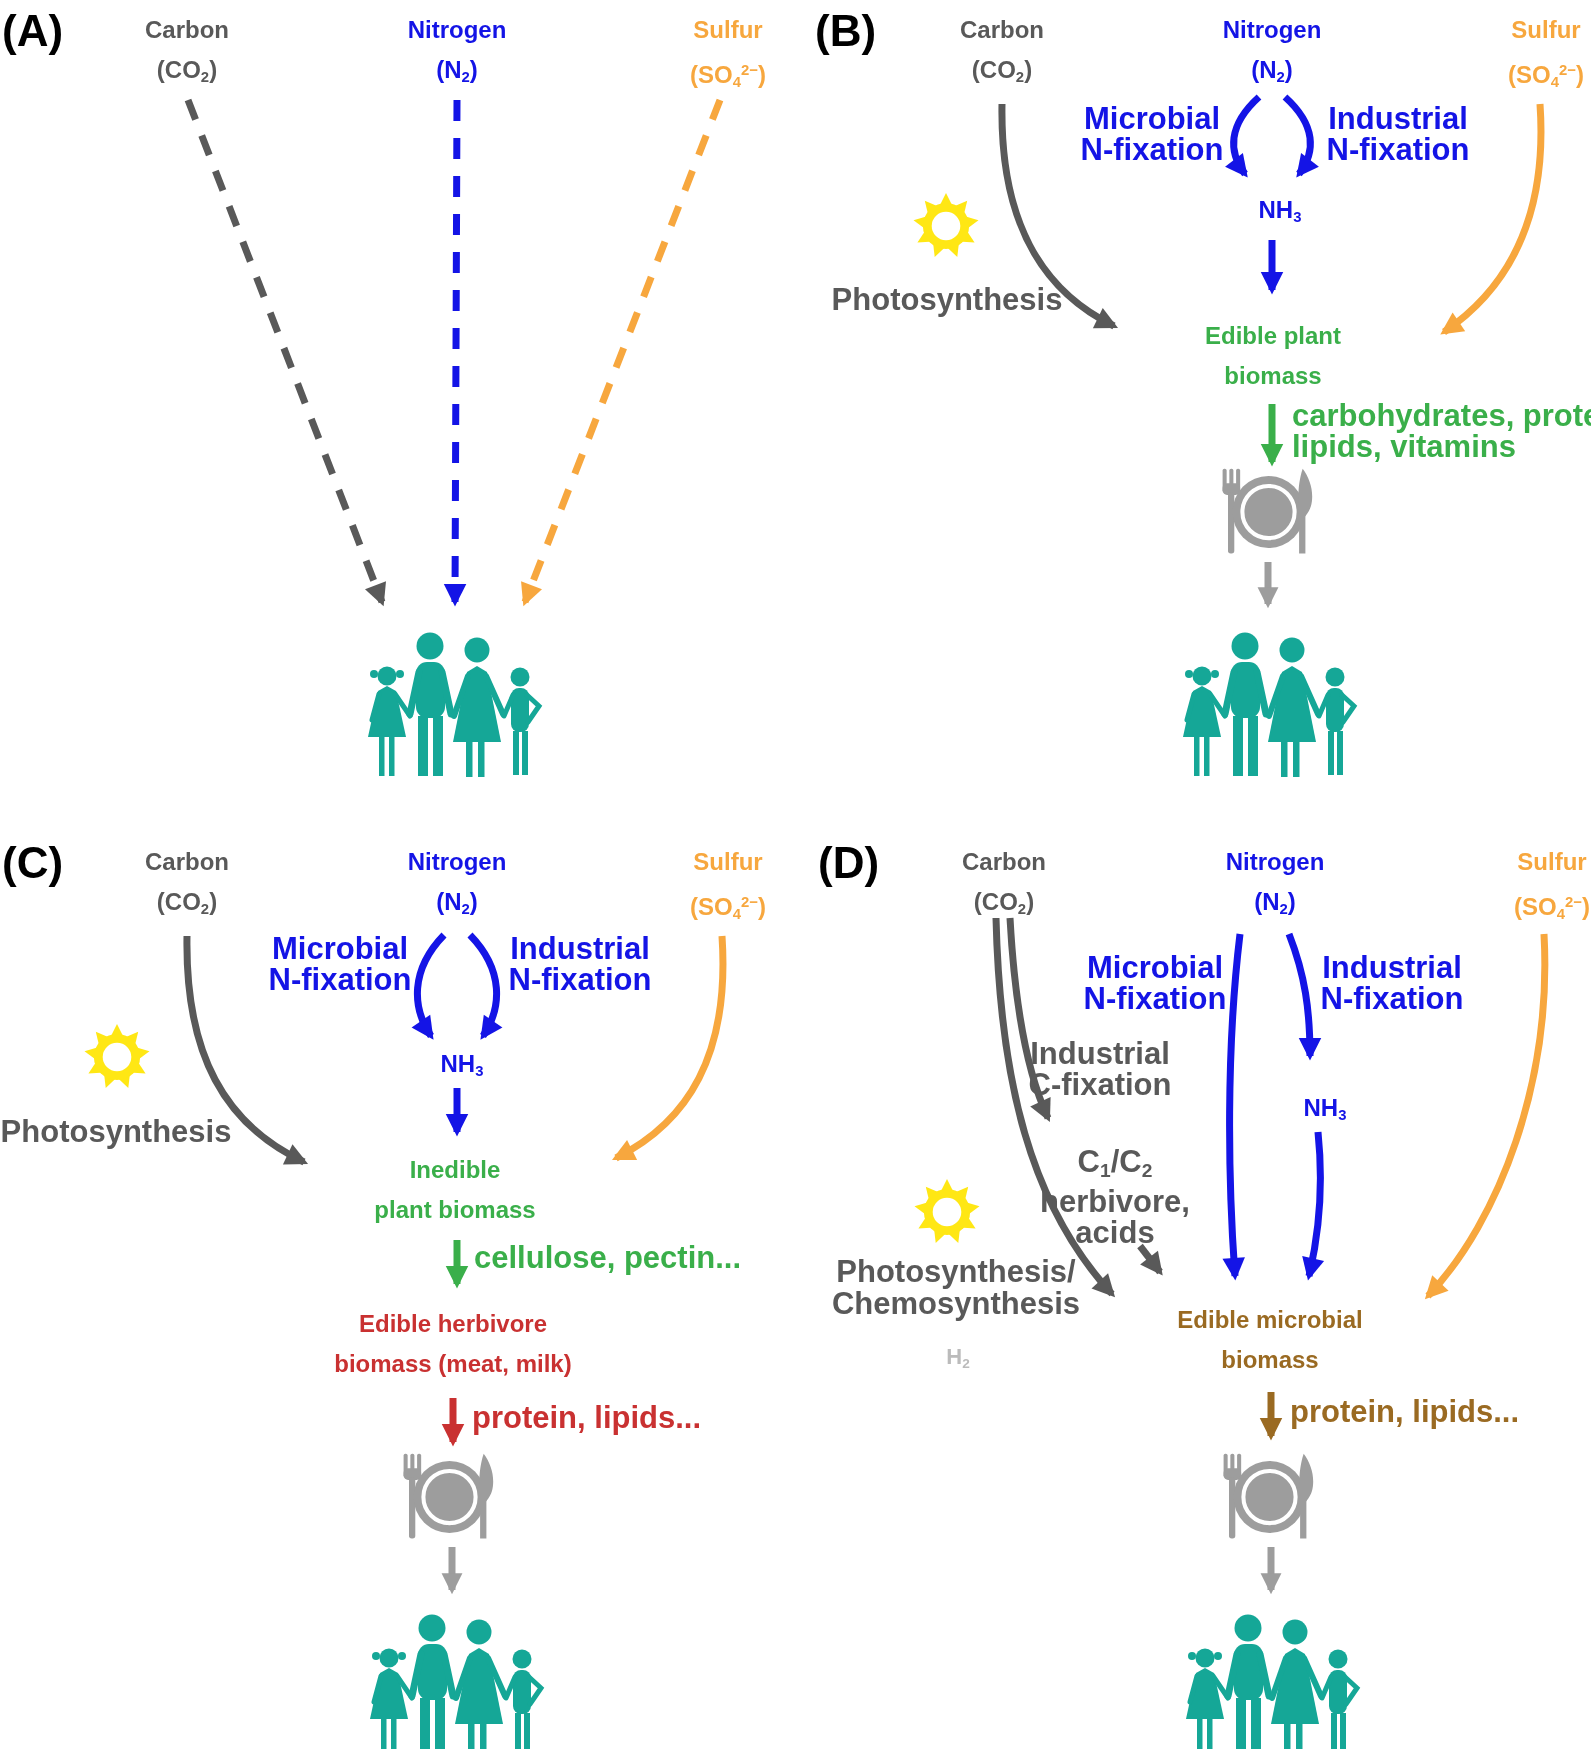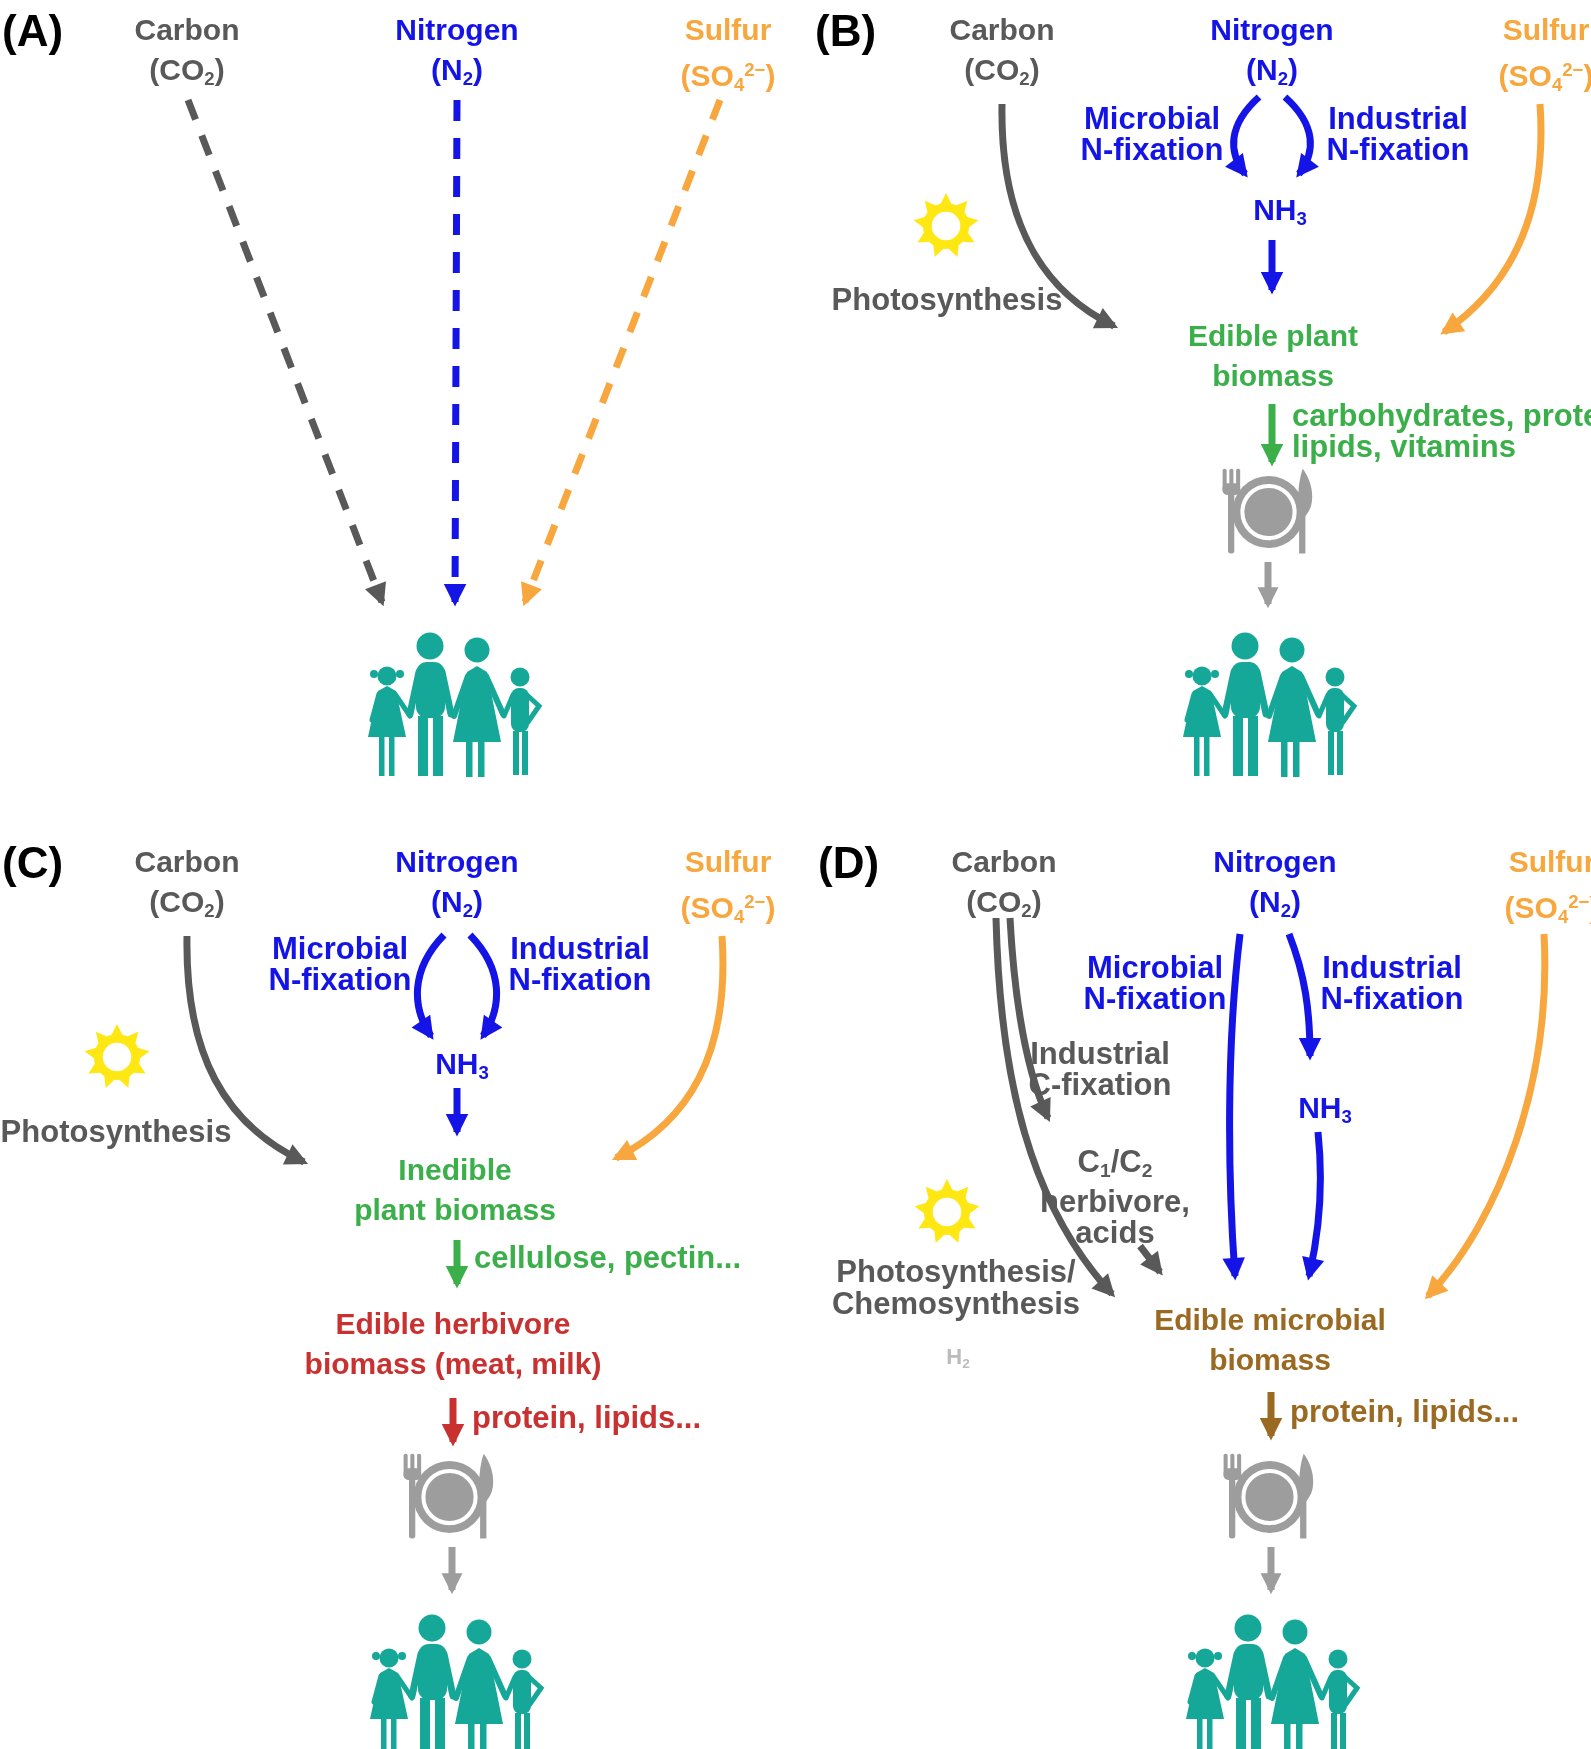--- a/index.html
+++ b/index.html
@@ -1,21 +1,21 @@
 <!DOCTYPE html>
 <html style="--carbon-gray: #595959; --nitrogen-blue: #1414E6; --sulfur-orange: #F7A73E; --plant-green: #3AAF4A; --herbivore-red: #C93131; --microbial-brown: #9A6A22; --family-teal: #15A797; --plate-gray: #9D9D9D; --sun-yellow: #FFE714; --h2-gray: #BBBBBB;"><head>
 <meta charset="utf-8">
 <style>
   html,body{margin:0;padding:0;background:#fff;}
   .canvas{position:relative;width:1591px;height:1749px;background:#fff;overflow:hidden;
           font-family:"Liberation Sans",sans-serif;font-weight:bold;}
   svg.layer{position:absolute;left:0;top:0;z-index:0;}
   .lbl{position:absolute;transform:translateX(-50%);text-align:center;white-space:nowrap;z-index:2;}
   .lft{transform:none;text-align:left;}
-  .md{font-size:30px;line-height:40px;}
+  .md{font-size:24px;line-height:40px;}
   .sm{font-size:31px;line-height:31px;}
   .panel-letter{position:absolute;font-size:44px;color:#000;z-index:2;white-space:nowrap;}
   .c-gray{color:var(--carbon-gray);}
   .c-blue{color:var(--nitrogen-blue);}
   .c-orange{color:var(--sulfur-orange);margin-left:6px;}
   .c-green{color:var(--plant-green);}
   .c-red{color:var(--herbivore-red);}
   .c-brown{color:var(--microbial-brown);}
   .c-lgray{color:var(--h2-gray);}
   .sb{font-size:0.62em;vertical-align:-0.28em;}

